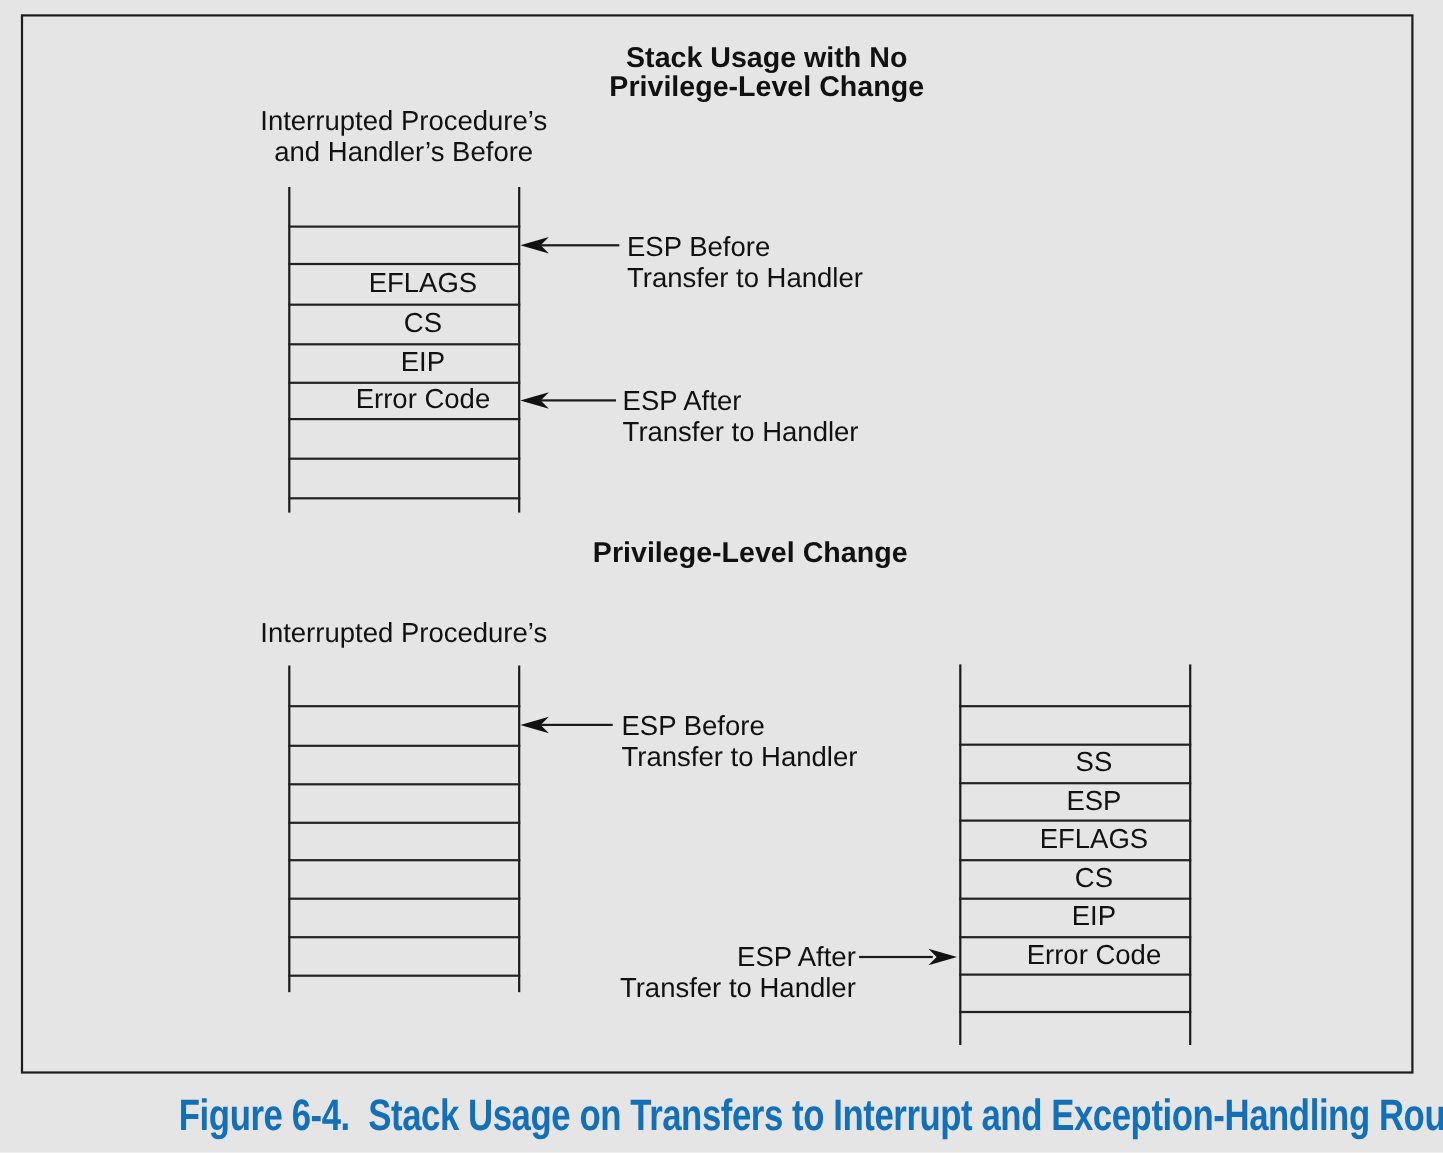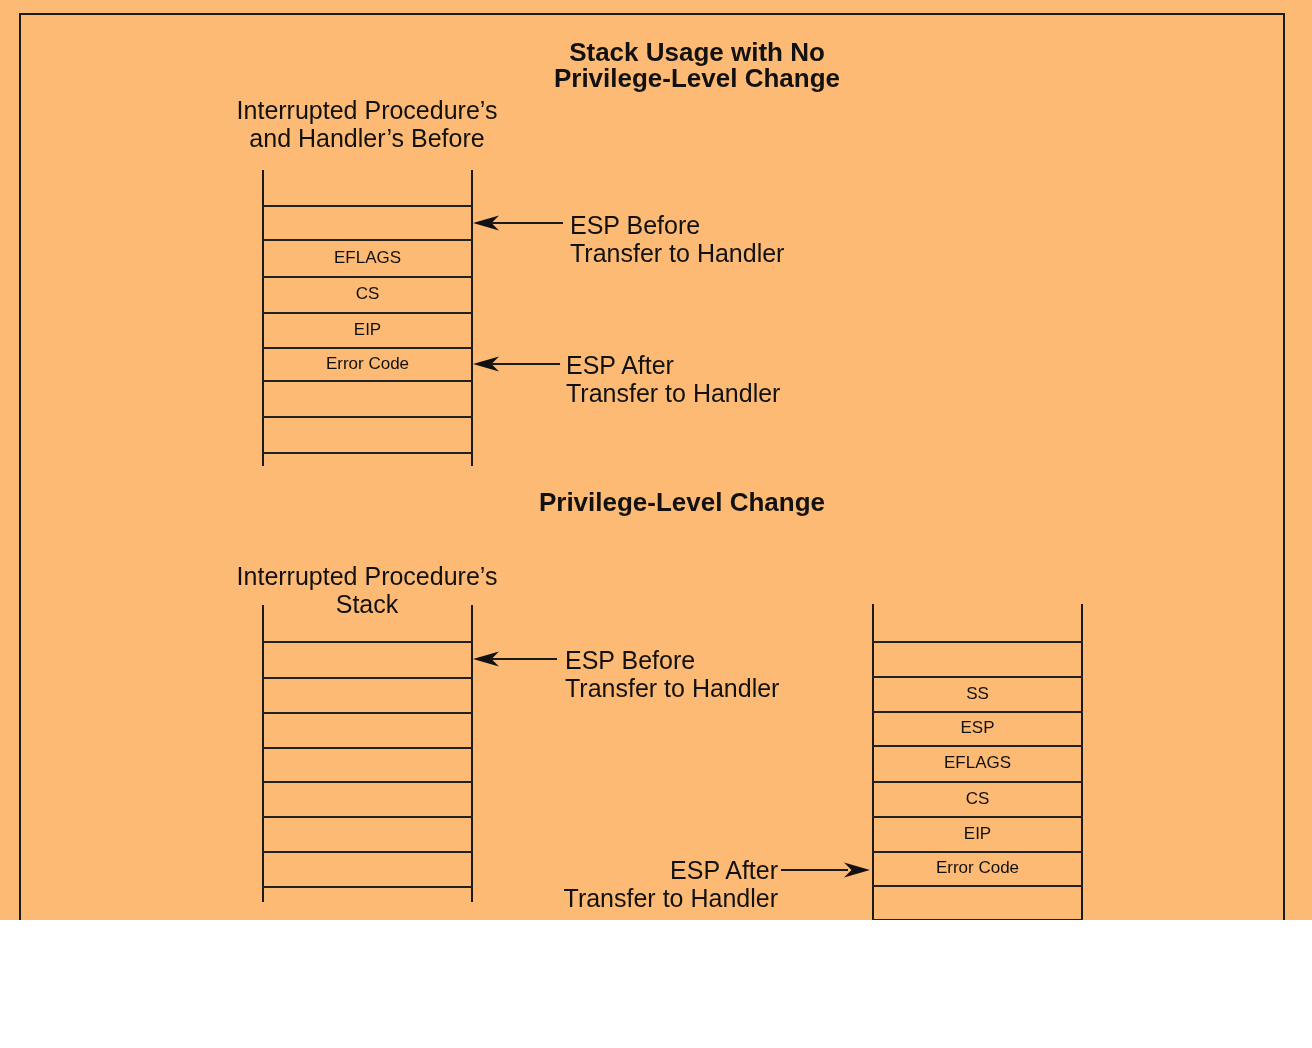--- a/index.html
+++ b/index.html
@@ -1,28 +1,28 @@
 <!DOCTYPE html>
 <html><head>
 <meta charset="utf-8">
 <style>
   html,body{margin:0;padding:0;background:#ffffff;}
-  .page{position:relative;width:1312px;height:920px;background:#fdba74;overflow:hidden;
+  .page{position:relative;width:1312px;height:1048px;background:#e5e5e5;overflow:hidden;
         font-family:"Liberation Sans", sans-serif;color:#111;}
   .abs{position:absolute;}
   .frame{position:absolute;left:19px;top:13px;width:1266px;height:963px;border:2px solid #1c1c1c;box-sizing:border-box;}
   .title{position:absolute;font-weight:bold;font-size:26px;line-height:26px;text-align:center;white-space:nowrap;}
   .lbl{position:absolute;font-size:25px;line-height:28px;text-align:center;white-space:nowrap;}
   .annot{position:absolute;font-size:25px;line-height:28px;white-space:nowrap;}
   .annot.right{text-align:right;}
   .stack{position:absolute;}
   .rail{position:absolute;top:0;width:2px;height:100%;background:#1a1a1a;}
   .hline{position:absolute;left:0;width:100%;height:2px;background:#222;}
-  .cell{position:absolute;left:0;width:100%;display:flex;align-items:center;justify-content:center;
-        font-size:17px;}
+  .cell{position:absolute;left:17px;width:100%;display:flex;align-items:center;justify-content:center;
+        font-size:25px;}
   .aline{position:absolute;height:2px;background:#1a1a1a;}
   .caption{position:absolute;left:0;width:1312px;text-align:center;}
   .caption-inner{display:inline-block;font-weight:bold;font-size:40px;line-height:40px;color:#1470B6;
         transform:scaleX(0.79);transform-origin:center;white-space:pre;letter-spacing:-0.5px;}
 </style>
 </head>
 <body>
 
 <div class="page">
 
@@ -72,21 +72,20 @@
     <div>ESP After</div>
     <div>Transfer to Handler</div>
   </div>
 
   <div class="title" style="left:532px;top:489px;width:300px">
     <div>Privilege-Level Change</div>
   </div>
 
   <div class="lbl" style="left:217px;top:562px;width:300px">
     <div>Interrupted Procedure’s</div>
-    <div>Stack</div>
   </div>
 
   <div class="stack" style="left:262px;top:605px;width:211px;height:297px">
     <div class="rail" style="left:0"></div>
     <div class="rail" style="right:0"></div>
     <div class="hline" style="top:36px"></div>
     <div class="hline" style="top:72px"></div>
     <div class="hline" style="top:107px"></div>
     <div class="hline" style="top:142px"></div>
     <div class="hline" style="top:176px"></div>

